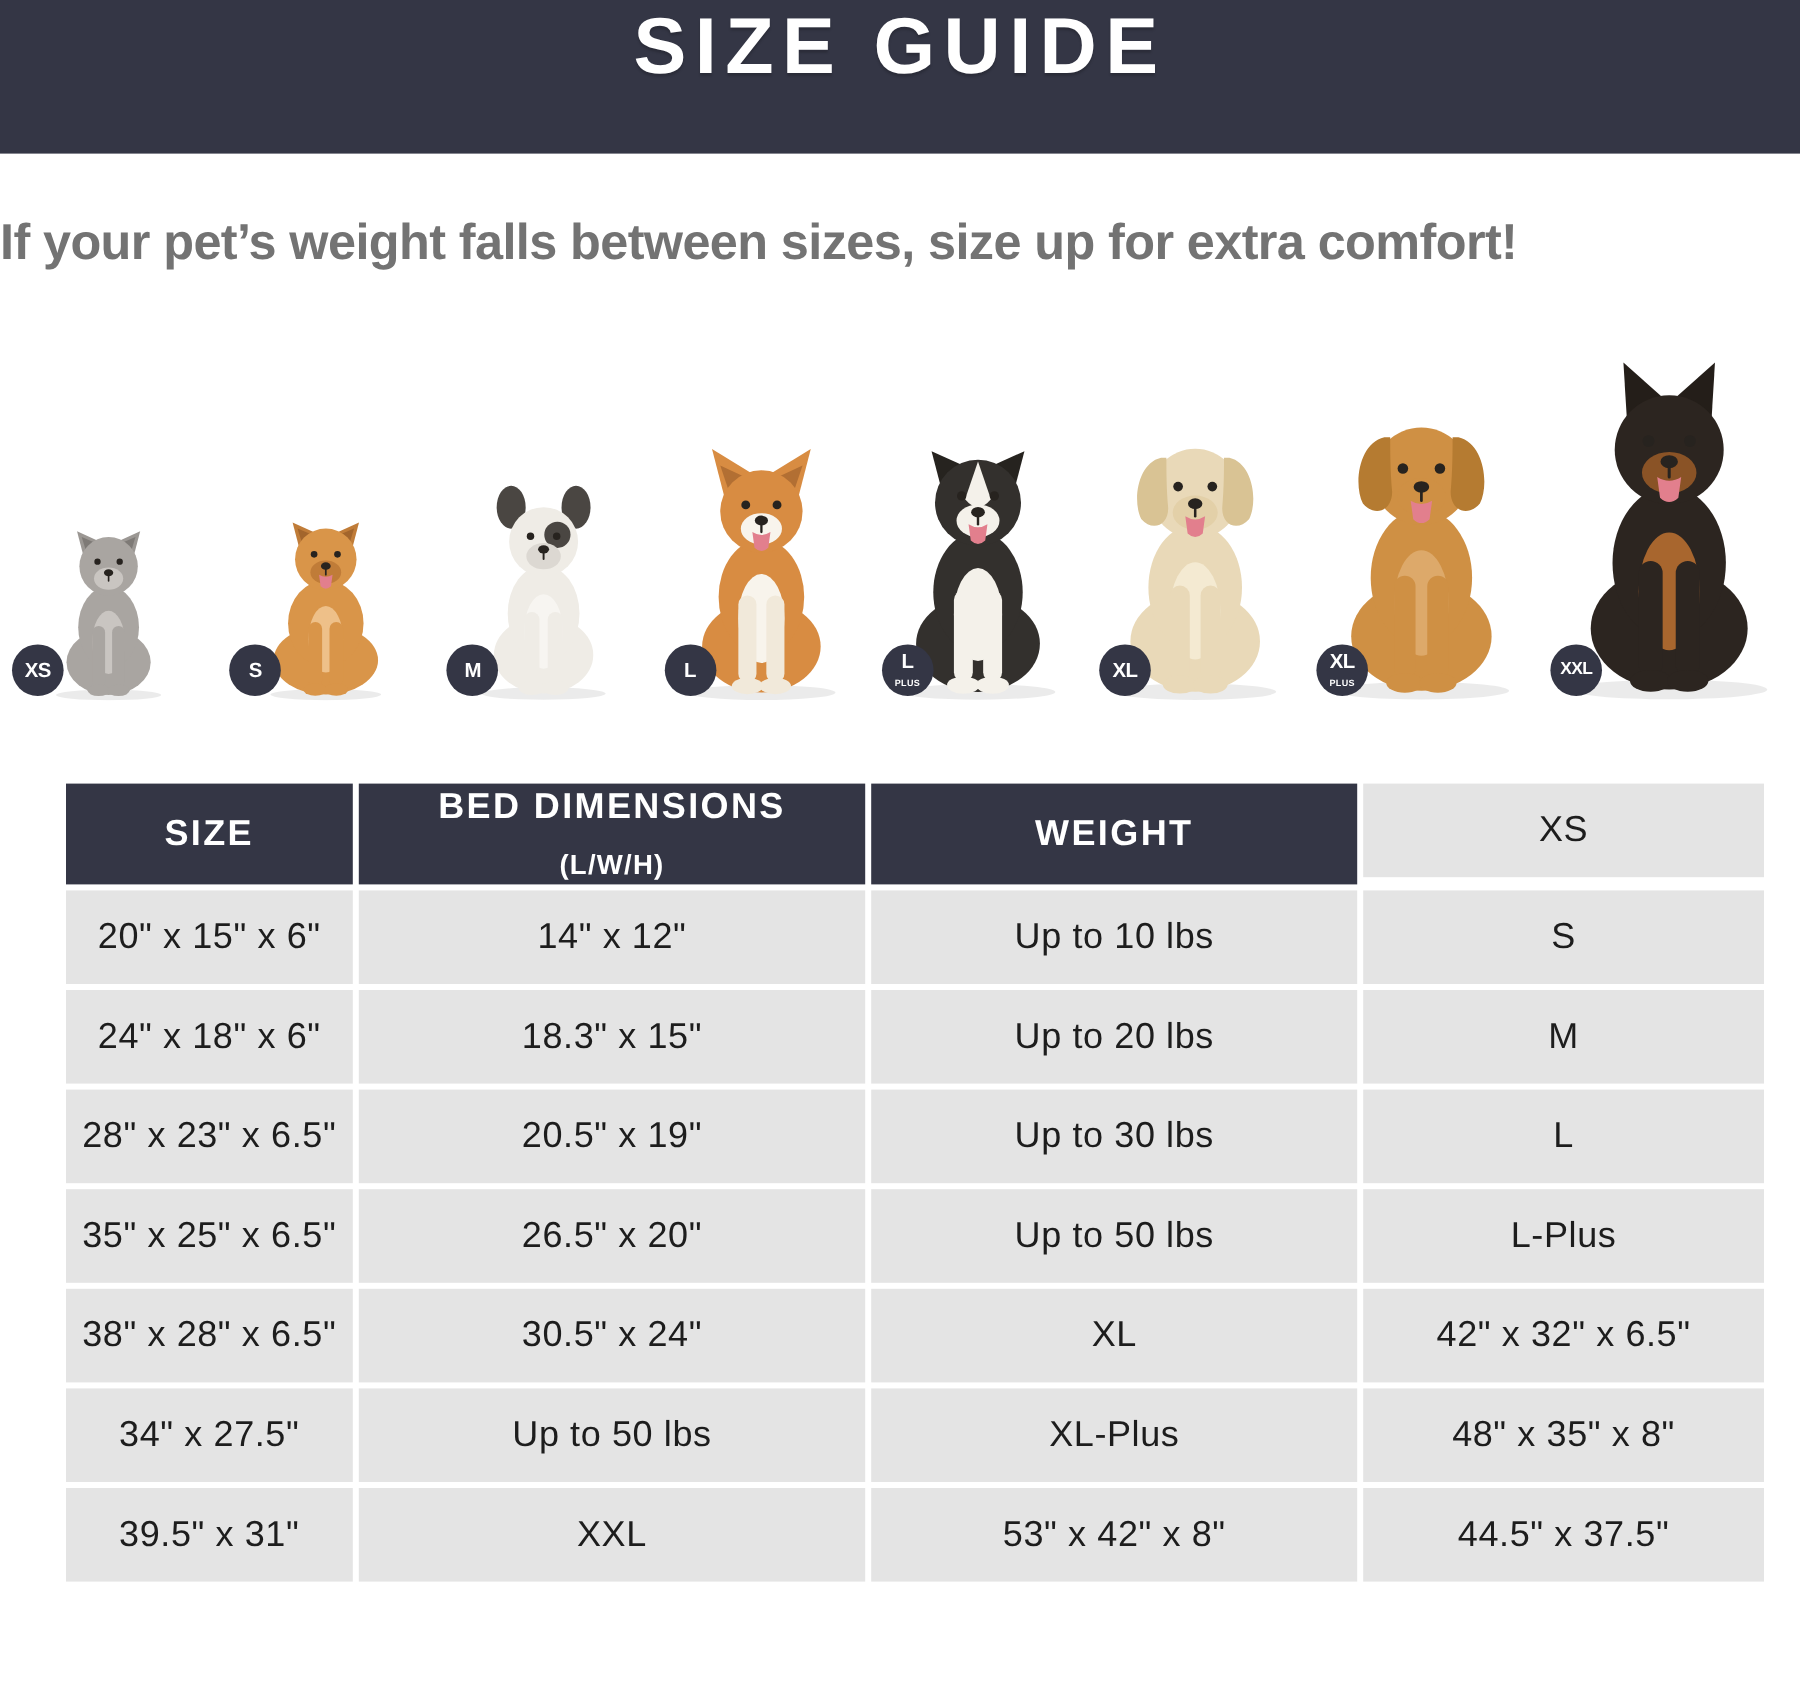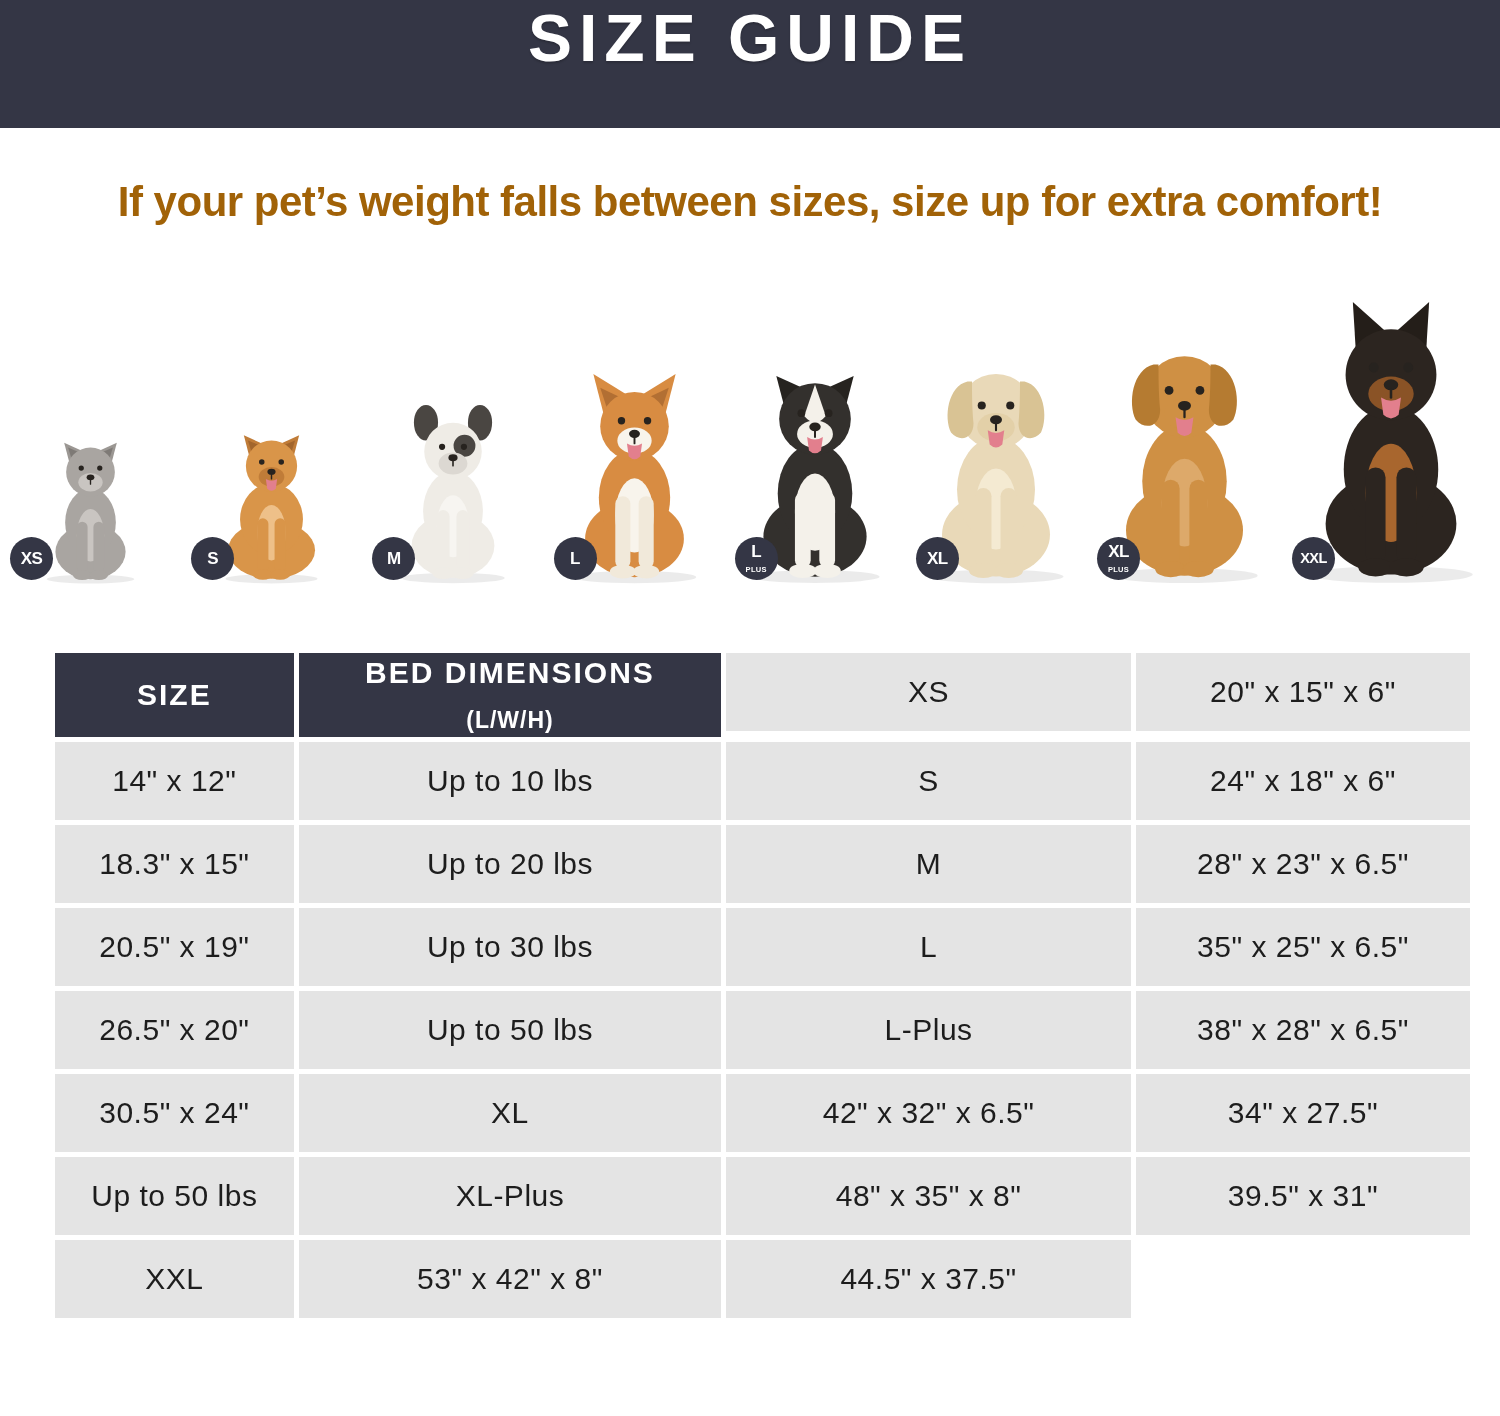--- a/index.html
+++ b/index.html
@@ -11,23 +11,23 @@
   }
   .top-bar {
     height:128px; background:#343645;
     display:flex; align-items:flex-start; justify-content:center;
   }
   .top-bar h1 {
     margin:0; color:#ffffff; font-size:66px; font-weight:700;
     letter-spacing:7px; text-shadow:0 2px 2px rgba(0,0,0,0.18);
   }
   .subtitle {
-    margin-top:50px; text-align:center;
+    margin-top:50px; 
     font-size:42px; font-weight:600; letter-spacing:-0.5px;
-    color:#a16207;
+    color:#737373;
   }
   .pets-row {
     margin-top:58px; height:312px;
     display:flex; align-items:flex-end;
   }
   .pet-cell {
     flex:1; position:relative; height:100%;
     display:flex; align-items:flex-end; justify-content:center;
     padding-bottom:12px;
   }
@@ -273,20 +273,23 @@
     </div>
   </div>
 
 <div class="size-table">
     <div class="th">
       <span>SIZE</span>
     </div>
     <div class="th">
       <span>BED DIMENSIONS</span>
       <span class="sub">(L/W/H)</span>
+    </div>
+    <div class="th">
+      <span>WEIGHT</span>
     </div>
     <div class="td">XS</div>
     <div class="td">20" x 15" x 6"</div>
     <div class="td">14" x 12"</div>
     <div class="td">Up to 10 lbs</div>
     <div class="td">S</div>
     <div class="td">24" x 18" x 6"</div>
     <div class="td">18.3" x 15"</div>
     <div class="td">Up to 20 lbs</div>
     <div class="td">M</div>

